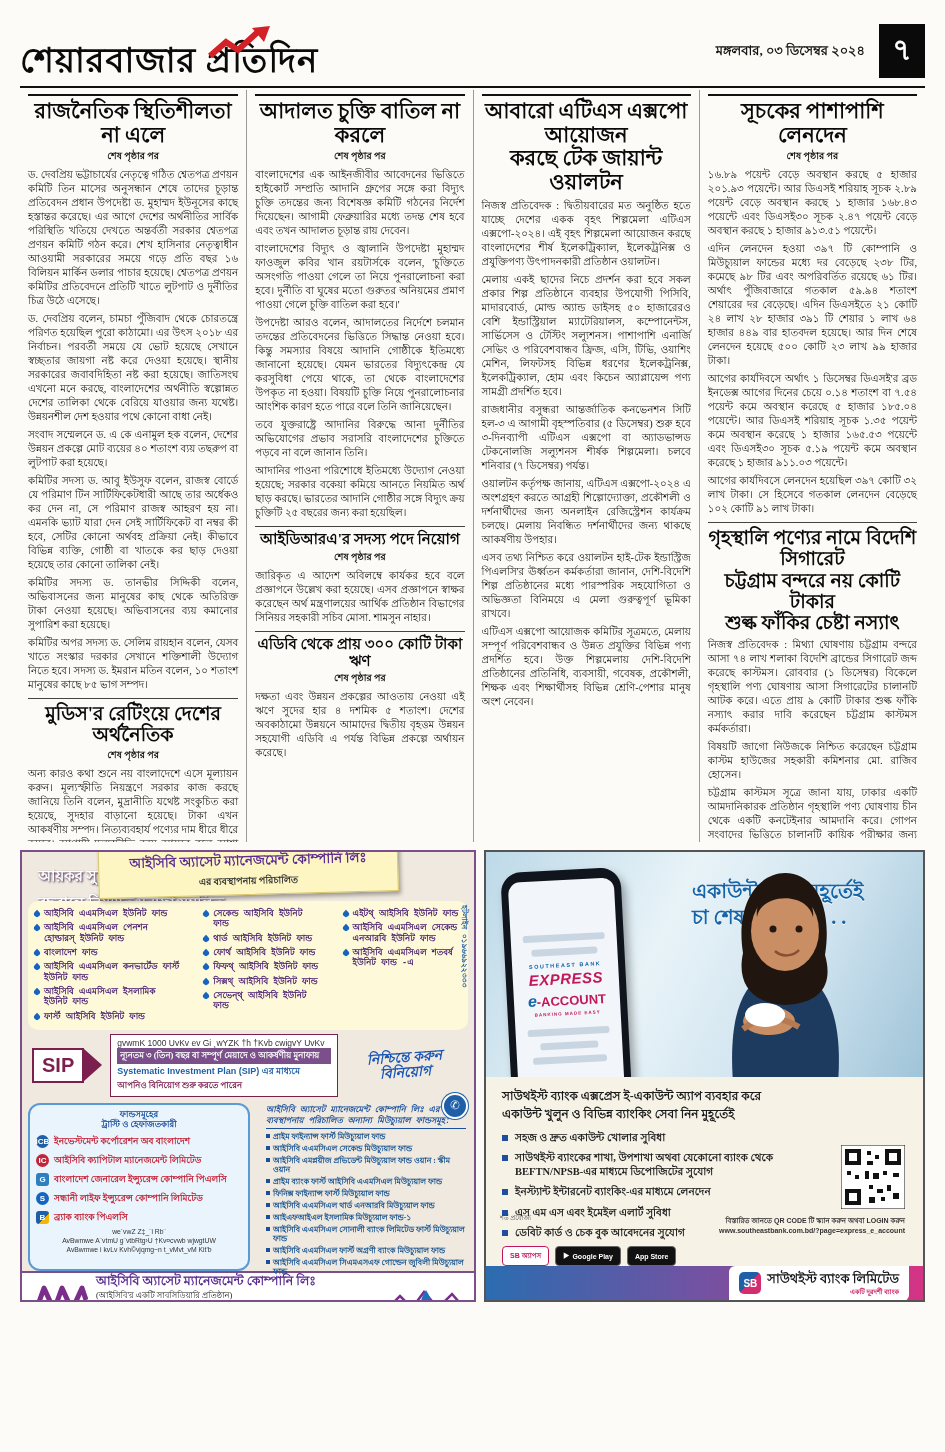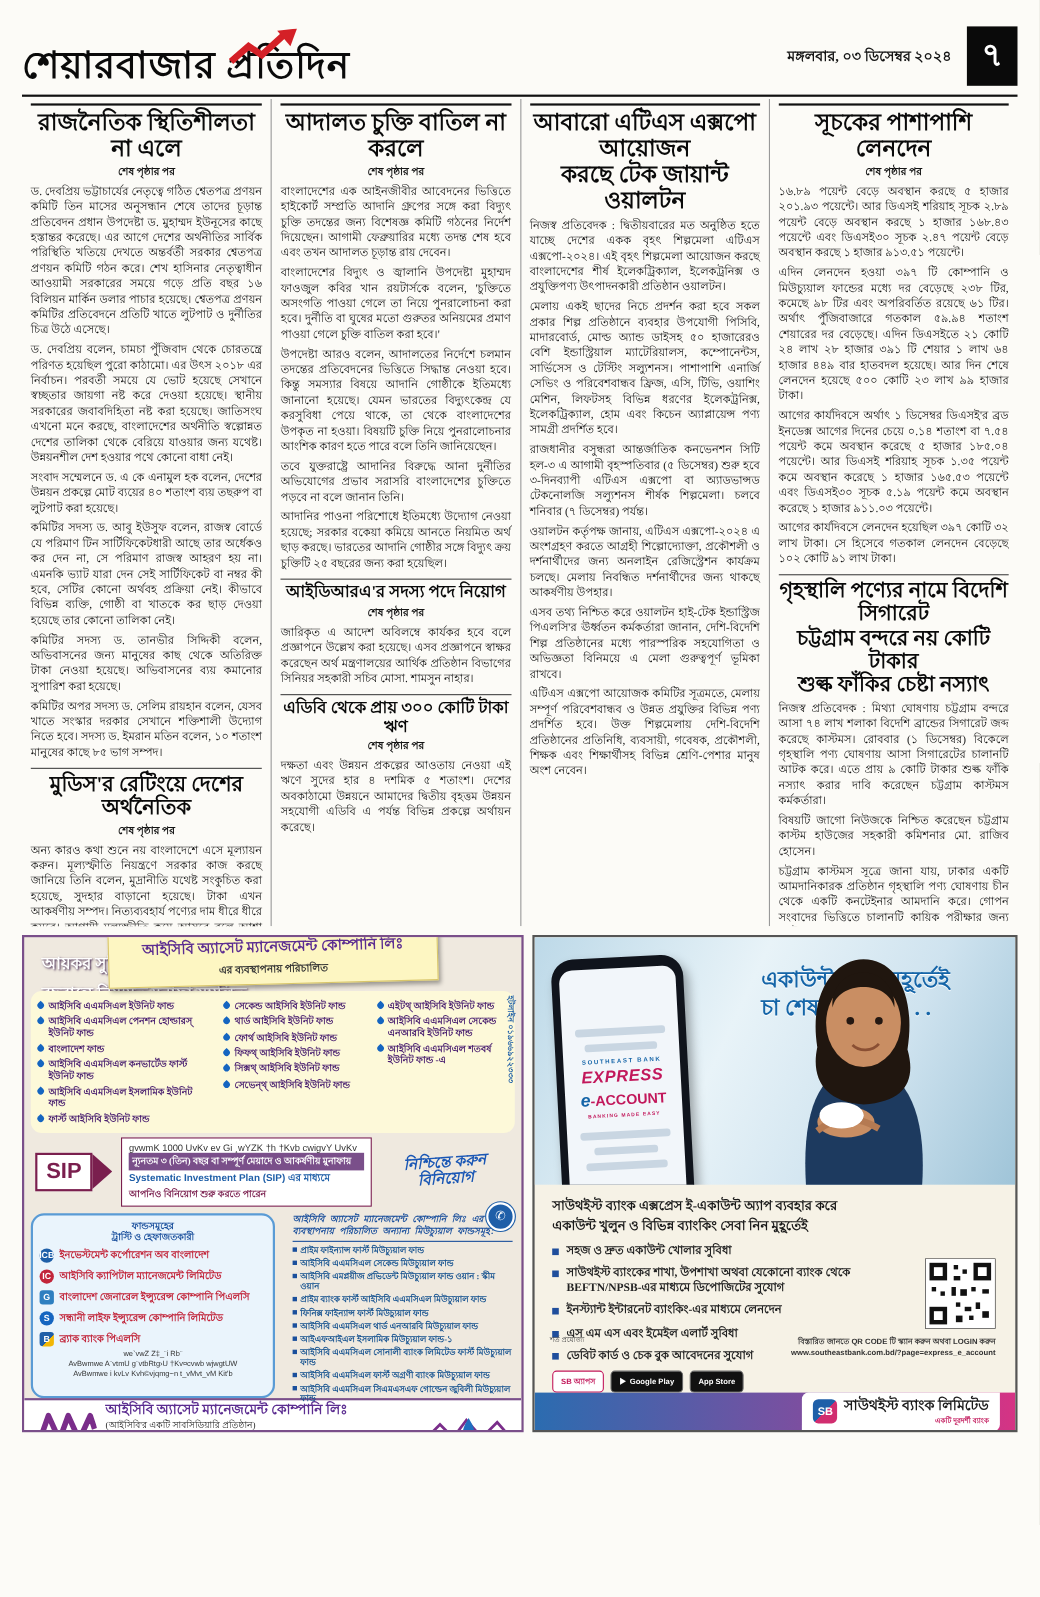--- a/index.html
+++ b/index.html
@@ -49,21 +49,21 @@
   .tag2 { font-size:15px; font-weight:700; margin-top:2px; }
   .tag3 { font-size:26px; font-weight:700; margin-top:18px; }
   .icb-coins { position:absolute; right:6px; bottom:0; }
   .icb-banner { position:relative; margin:-26px auto 0; width:300px; background:#fdf6c2;
                 border:1px solid #d9c66a; box-shadow:2px 3px 4px rgba(0,0,0,.35);
                 transform:rotate(-1.5deg); text-align:center; padding:5px 6px; z-index:3; }
   .banner1 { font-size:10px; font-weight:700; color:#333; }
   .banner2 { font-size:13.5px; font-weight:700; color:#5c2d91; margin:1px 0; }
   .banner3 { font-size:9.5px; font-weight:700; color:#333; }
   .icb-funds { margin:6px 6px 0; background:#fdf9d9; border-radius:10px; padding:8px 6px 4px;
-               display:grid; grid-template-columns:1.25fr 1fr 1fr; column-gap:20px; position:relative; }
+               display:grid; grid-template-columns:1.25fr 1fr 1fr; column-gap:20px; position:relative;font-family:Liberation Mono, monospace; }
   .fund-item { font-size:8.6px; font-weight:700; color:#4a2070; display:flex; gap:4px;
                margin-bottom:4px; line-height:1.2; }
   .droplet { width:6px; height:6px; background:#1565c0; border-radius:0 50% 50% 50%;
              transform:rotate(45deg); flex:0 0 6px; margin-top:2px; }
   .hotline-vert { position:absolute; right:-2px; top:4px; writing-mode:vertical-rl;
                   font-size:7.5px; font-weight:700; color:#1f5fa8; }
   .sip-row { display:flex; align-items:center; gap:8px; margin:4px 10px 0; height:64px; }
   .sip-badge { display:flex; align-items:center; }
   .sip-box { border:2px solid #7a1f4e; color:#7a1f4e; font-weight:700; font-size:20px;
              padding:4px 8px; background:#fff; font-family:"Liberation Sans",sans-serif; }

